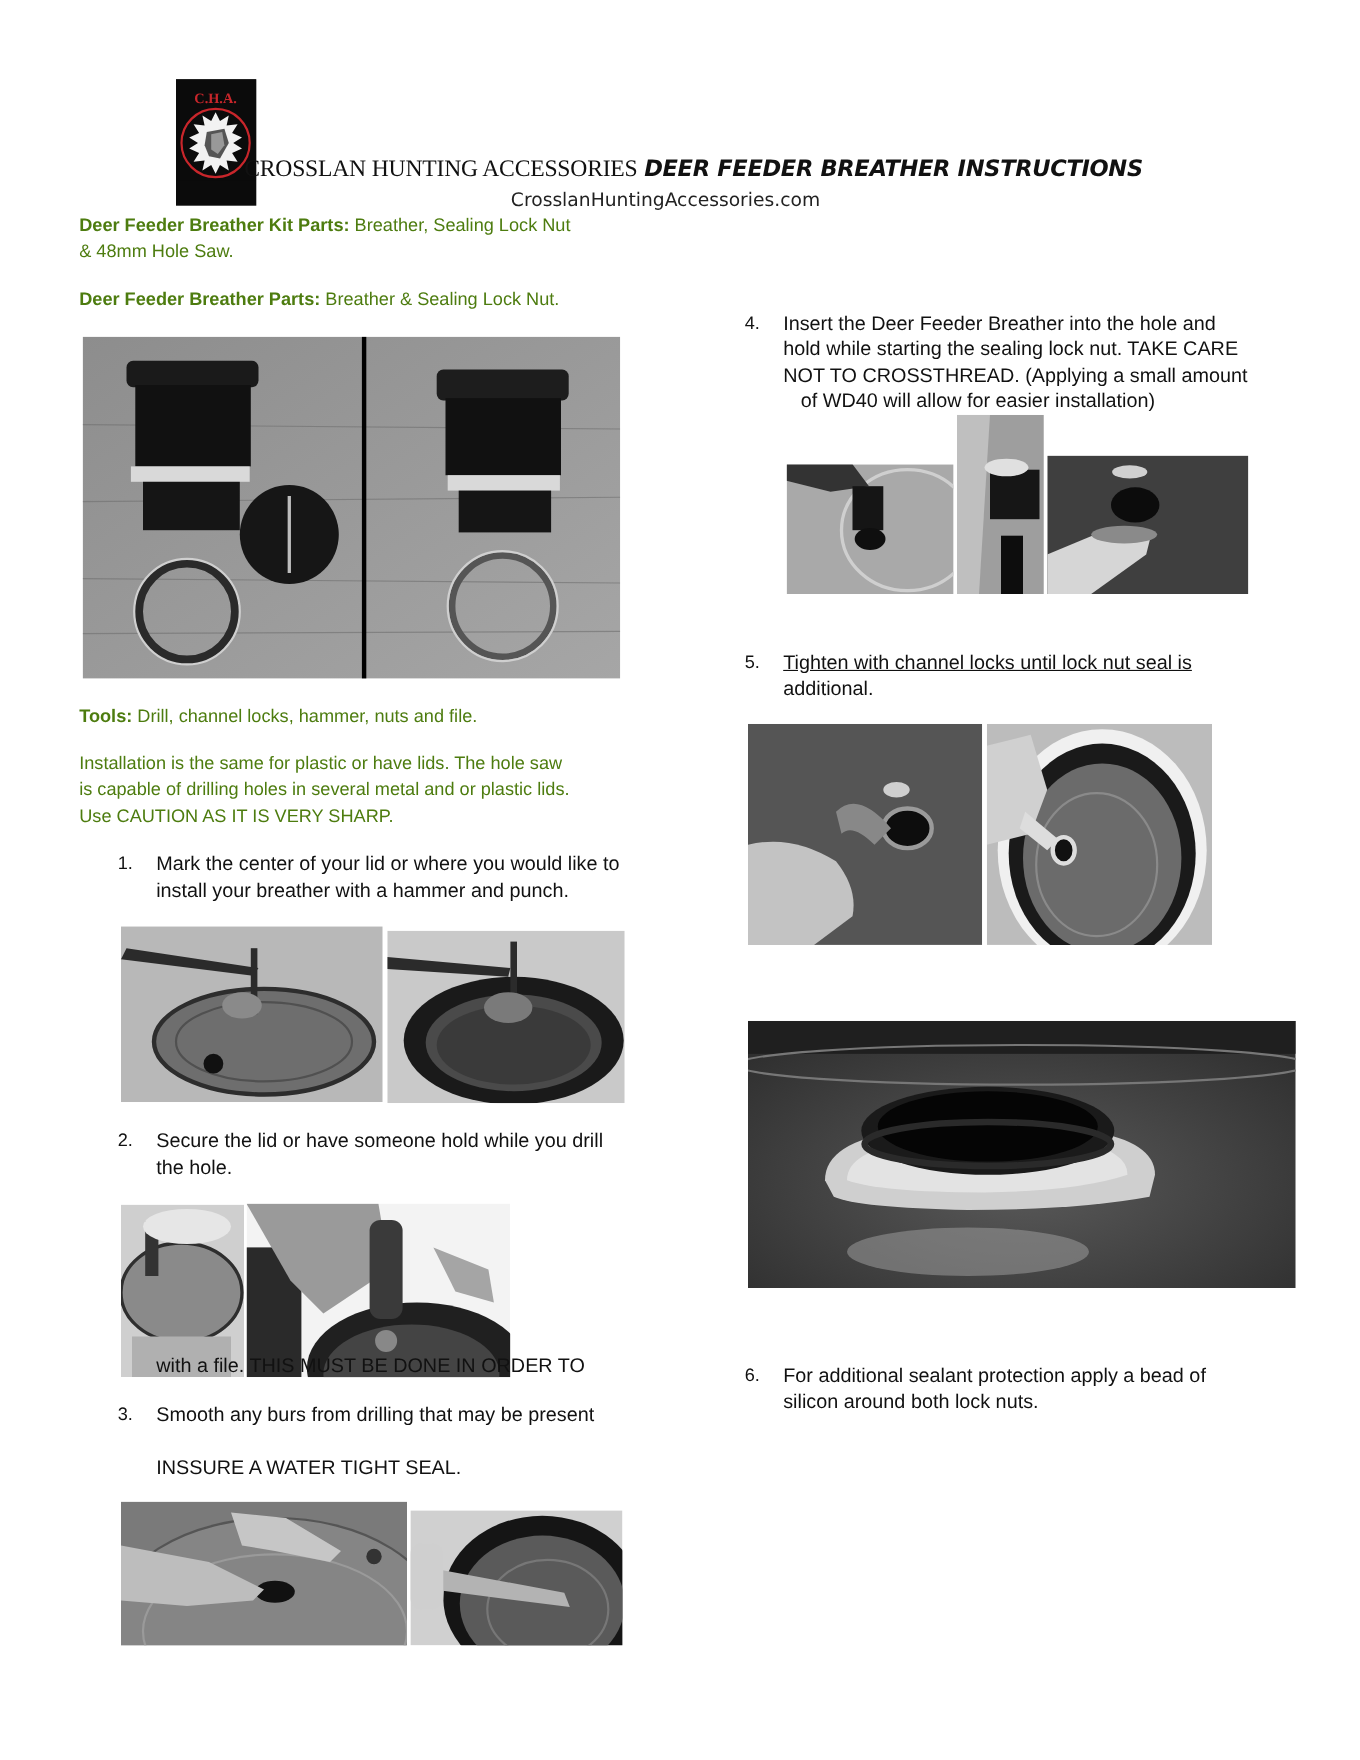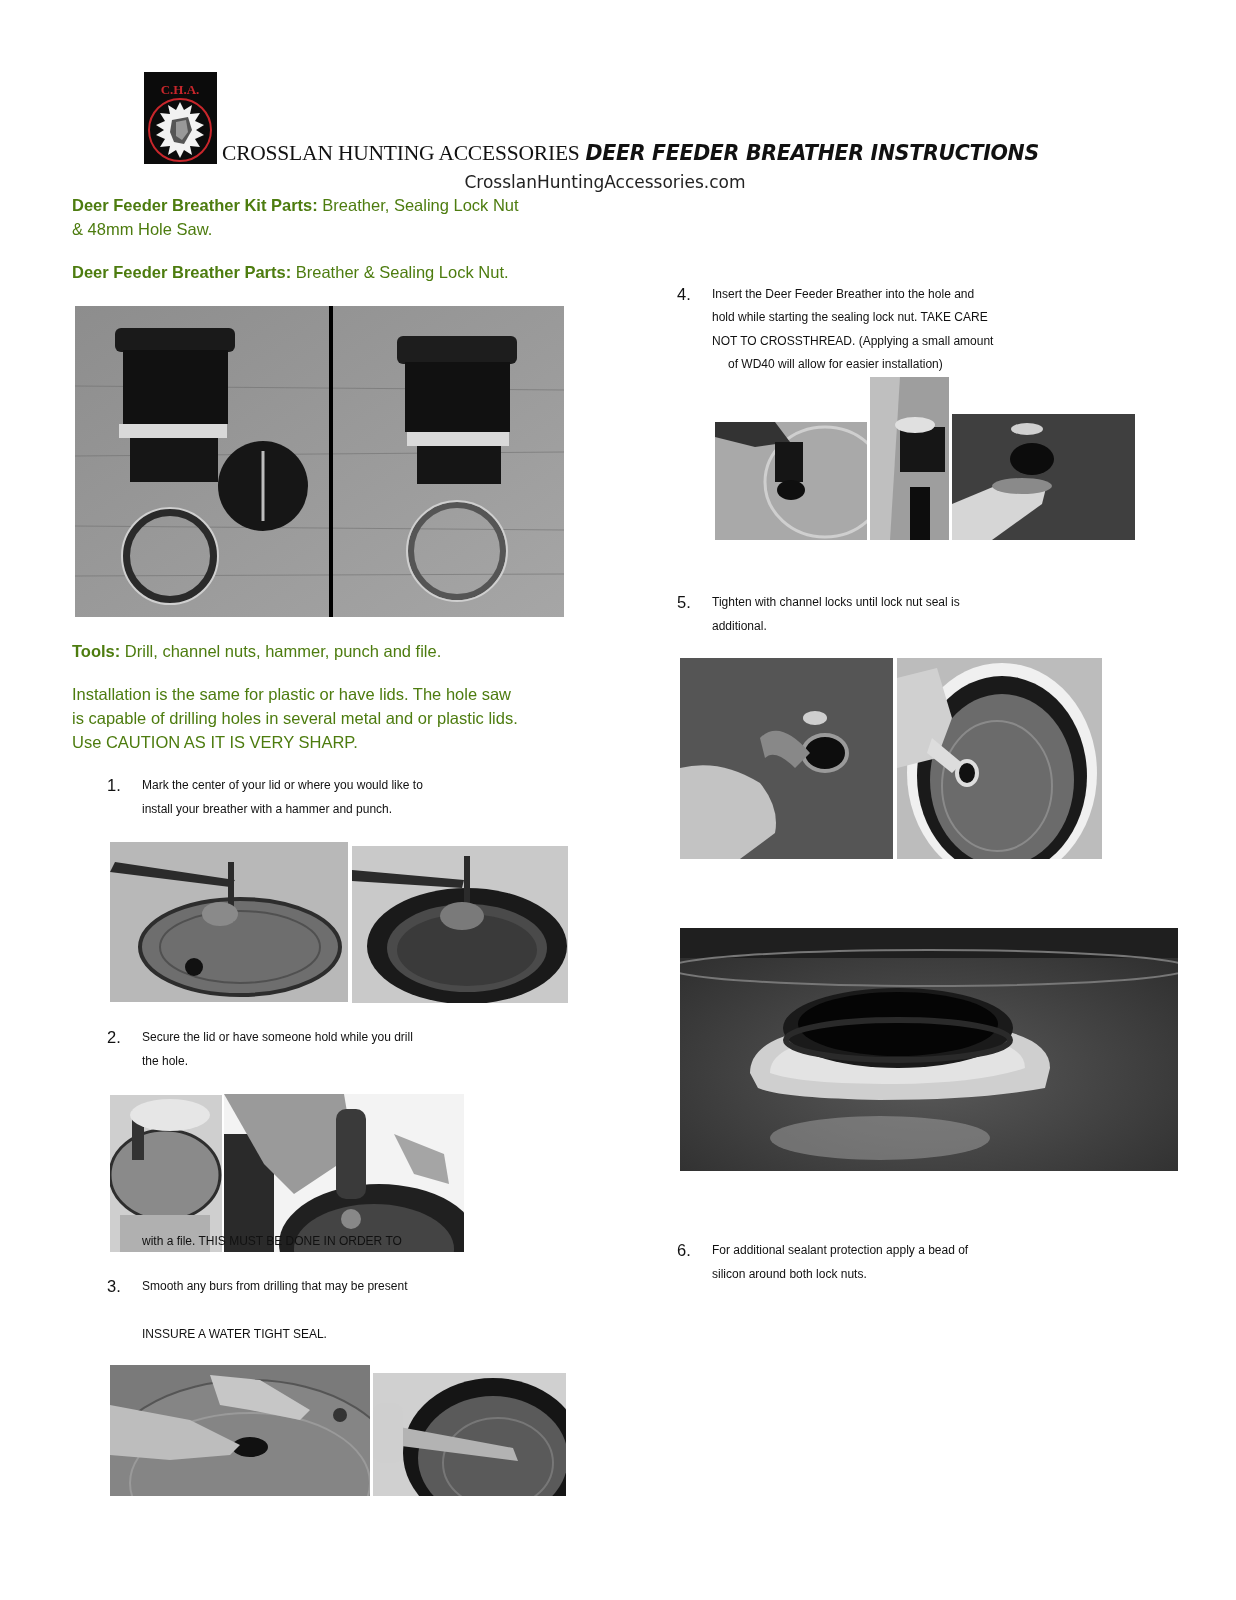--- a/index.html
+++ b/index.html
@@ -2,24 +2,24 @@
 <html><head>
   <meta charset="utf-8">
   <style>
     html, body { margin: 0; padding: 0; background: #ffffff; }
     body { width: 1236px; height: 1600px; position: relative; overflow: hidden;
            font-family: "Liberation Sans", "DejaVu Sans", sans-serif; color: #111; }
     .abs { position: absolute; }
     .txt { font-size: 16.5px; line-height: 24px; color: #4d7c0f; }
     .b { font-weight: bold; }
     .step-num { position: absolute; font-size: 16.5px; line-height: 24px; }
-    .step-text { position: absolute; font-size: 12px; line-height: 24px; }
+    .step-text { position: absolute; font-size: 18px; line-height: 24px; }
 
     
-    .logo { left: 144px; top: 72px; width: 73px; height: 92px; background: #0b0b0b; overflow: hidden; }
+    .logo { left: 160px; top: 72px; width: 73px; height: 115px; background: #0b0b0b; overflow: hidden; }
     .title { left: 222px; top: 140px; font-family: "Liberation Serif", "DejaVu Serif", serif;
              font-size: 21.5px; line-height: 26px; white-space: nowrap; color: #111; letter-spacing: -0.2px; }
     .title .em { font-family: "DejaVu Sans", "Liberation Sans", sans-serif; font-style: italic; font-weight: bold;
                  font-size: 20.5px; letter-spacing: -0.3px; margin-left: 6px; }
     .site { left: 0; width: 1210px; top: 172px; text-align: center; font-family: "DejaVu Sans", sans-serif;
             font-size: 17px; color: #222; }
 
     
     .photo { position: absolute; overflow: hidden; }
     .photo svg { display: block; width: 100%; height: 100%; }
@@ -84,21 +84,21 @@
     <rect x="322" y="30" width="120" height="28" rx="6" fill="#1d1d1d"></rect>
     <rect x="330" y="56" width="105" height="70" fill="#111"></rect>
     <rect x="332" y="126" width="102" height="14" fill="#d9d9d9"></rect>
     <rect x="342" y="140" width="84" height="38" fill="#151515"></rect>
     <circle cx="382" cy="245" r="46" fill="none" stroke="#555" stroke-width="6"></circle>
     <circle cx="382" cy="245" r="50" fill="none" stroke="#cfcfcf" stroke-width="2"></circle>
   </svg>
 </div>
 
 <div class="abs txt" style="left:72px; top:639px;">
-  <span class="b">Tools:</span><span> Drill, channel nuts, hammer, punch and file.</span>
+  <span class="b">Tools:</span><span> Drill, channel locks, hammer, nuts and file.</span>
 </div>
 <div class="abs txt" style="left:72px; top:682px;">Installation is the same for plastic or have lids.  The hole saw</div>
 <div class="abs txt" style="left:72px; top:706px;">is capable of drilling holes in several metal and or plastic lids.</div>
 <div class="abs txt" style="left:72px; top:730px;">Use CAUTION AS IT IS VERY SHARP.</div>
 
 <div>
   <div class="step-num" style="left:107px; top:773px;">1.</div>
   <div class="step-text" style="left:142px; top:773px;">Mark the center of your lid or where you would like to</div>
   <div class="step-text" style="left:142px; top:797px;">install your breather with a hammer and punch.</div>
 </div>
@@ -210,21 +210,21 @@
     <rect width="183" height="126" fill="#3f3f3f"></rect>
     <ellipse cx="80" cy="45" rx="22" ry="16" fill="#0c0c0c"></ellipse>
     <ellipse cx="75" cy="15" rx="16" ry="6" fill="#d0d0d0"></ellipse>
     <path d="M0 90 L60 65 L95 70 L90 90 L40 126 L0 126 Z" fill="#d6d6d6"></path>
     <ellipse cx="70" cy="72" rx="30" ry="8" fill="#8a8a8a"></ellipse>
   </svg>
 </div>
 
 <div>
   <div class="step-num" style="left:677px; top:590px;">5.</div>
-  <div class="step-text" style="left:712px; top:590px;">Tighten with channel locks until lock nut seal is</div>
+  <div class="step-text" style="left:712px; top:590px;text-decoration:underline;">Tighten with channel locks until lock nut seal is</div>
   <div class="step-text" style="left:712px; top:614px;">additional.</div>
 </div>
 <div class="photo" style="left:680px; top:658px; width:213px; height:201px;">
   <svg viewBox="0 0 213 201" preserveAspectRatio="none">
     <rect width="213" height="201" fill="#555"></rect>
     <ellipse cx="145" cy="95" rx="22" ry="18" fill="#0d0d0d" stroke="#9a9a9a" stroke-width="4"></ellipse>
     <path d="M80 80 Q100 60 130 95 L115 110 Q95 90 85 100 Z" fill="#888"></path>
     <path d="M0 110 Q40 100 80 125 Q100 150 95 175 L60 201 L0 201 Z" fill="#c3c3c3"></path>
     <ellipse cx="135" cy="60" rx="12" ry="7" fill="#cfcfcf"></ellipse>
   </svg>

